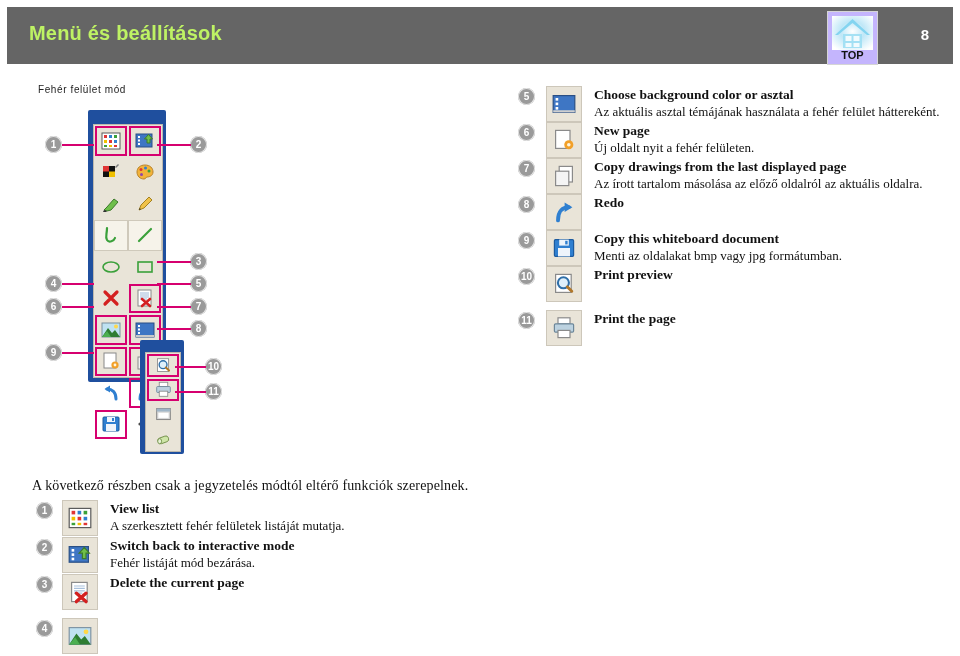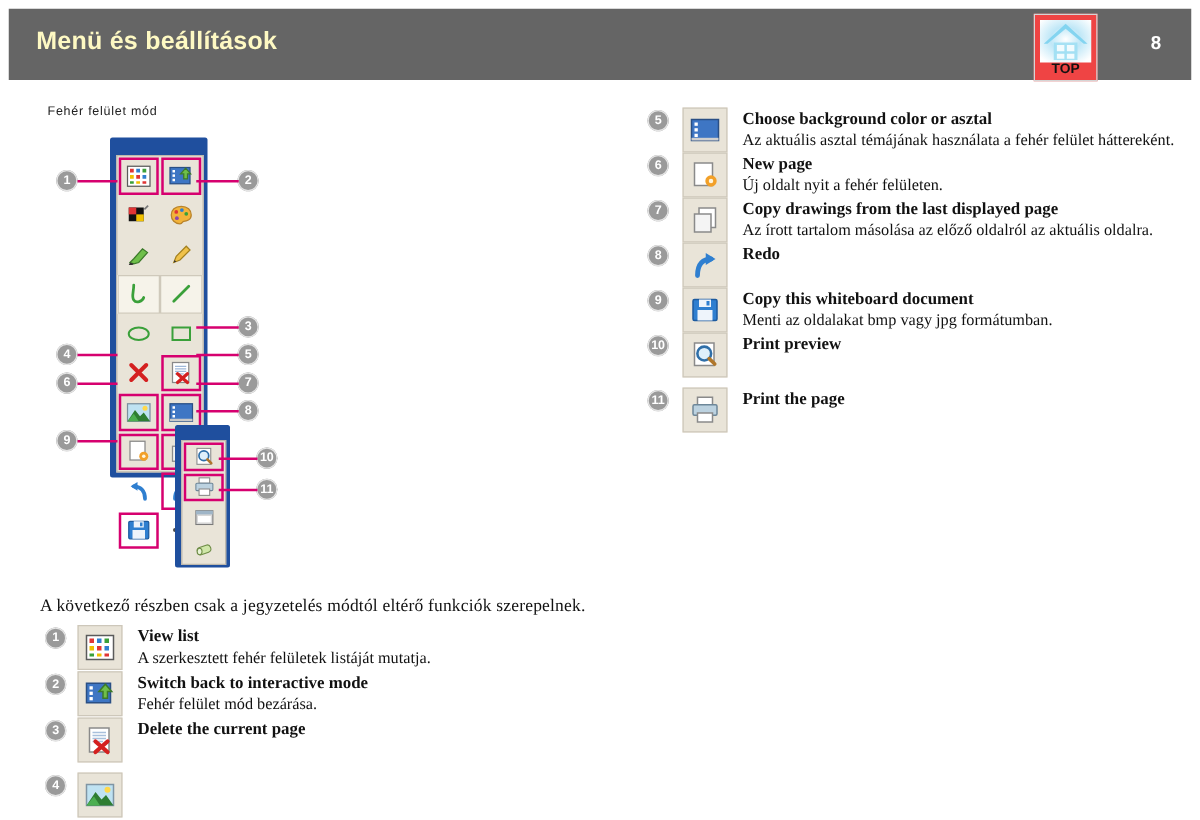--- a/index.html
+++ b/index.html
@@ -10,26 +10,26 @@
   }
 
   
   .header{
     position:absolute; left:7px; top:7px; width:946px; height:57px;
     background:#656565;
   }
   .header-title{
     position:absolute; left:22px; top:15px;
     font-family:"Liberation Sans", sans-serif;
-    font-weight:bold; font-size:20px; color:#fef9c3;
+    font-weight:bold; font-size:20px; color:#bef264;
     letter-spacing:.2px;
   }
   .top-logo{
     position:absolute; right:75px; top:4px; width:49px; height:52px;
-    background:#ef4444; border:1px solid #d5d5d5;
+    background:#c4b5fd; border:1px solid #d5d5d5;
     display:flex; align-items:center; justify-content:center;
   }
   .top-logo-inner{position:relative;width:45px;height:48px;}
   .top-logo-text{
     position:absolute; left:0; bottom:1px; width:100%; text-align:center;
     font-family:"Liberation Sans", sans-serif;
     font-weight:bold; font-size:11px; color:#111;
   }
   .page-num{
     position:absolute; right:24px; top:19px;
@@ -569,21 +569,21 @@
       <svg width="24" height="24" viewBox="0 0 20 20">
         <rect x="1" y="3" width="16" height="13" fill="#3e76c4" stroke="#2a4f85"></rect>
         <rect x="3" y="5" width="2.2" height="2.2" fill="#fff"></rect>
           <rect x="3" y="8.6" width="2.2" height="2.2" fill="#fff"></rect>
           <rect x="3" y="12.2" width="2.2" height="2.2" fill="#fff"></rect>
         <path d="M12 13 V8.5 H9.3 L13.6 3.6 L17.8 8.5 H15 V13 Z" fill="#6fbf4a" stroke="#3c7a2a"></path>
       </svg>
     </div>
     <div class="btxt">
       <div class="btitle">Switch back to interactive mode</div>
-      <div class="bdesc">Fehér felület mód bezárása.</div>
+      <div class="bdesc">Fehér listáját mód bezárása.</div>
     </div>
   </div>
 
   <div class="bitem" style="margin-bottom:10px;">
     <div class="bnum">
         <div class="cnum">3</div>
       </div>
     <div class="bicon">
       <svg width="24" height="24" viewBox="0 0 20 20">
         <rect x="3" y="2" width="13" height="16" fill="#fff" stroke="#8a8a8a"></rect>

